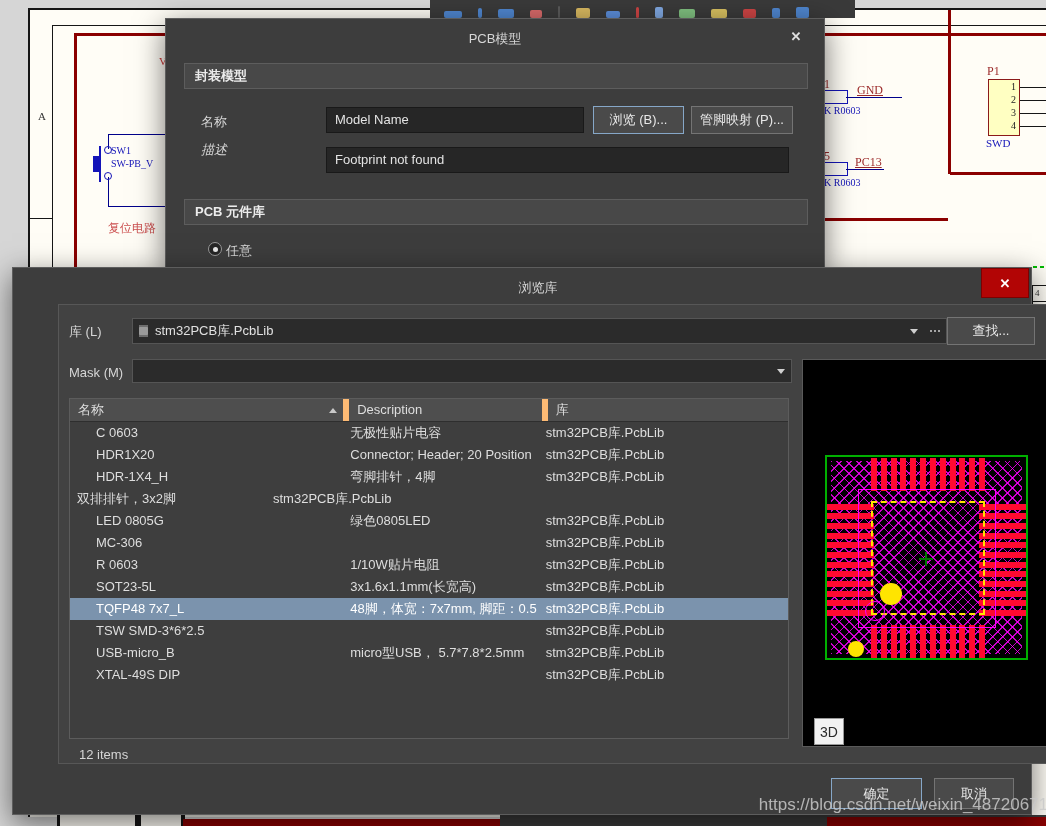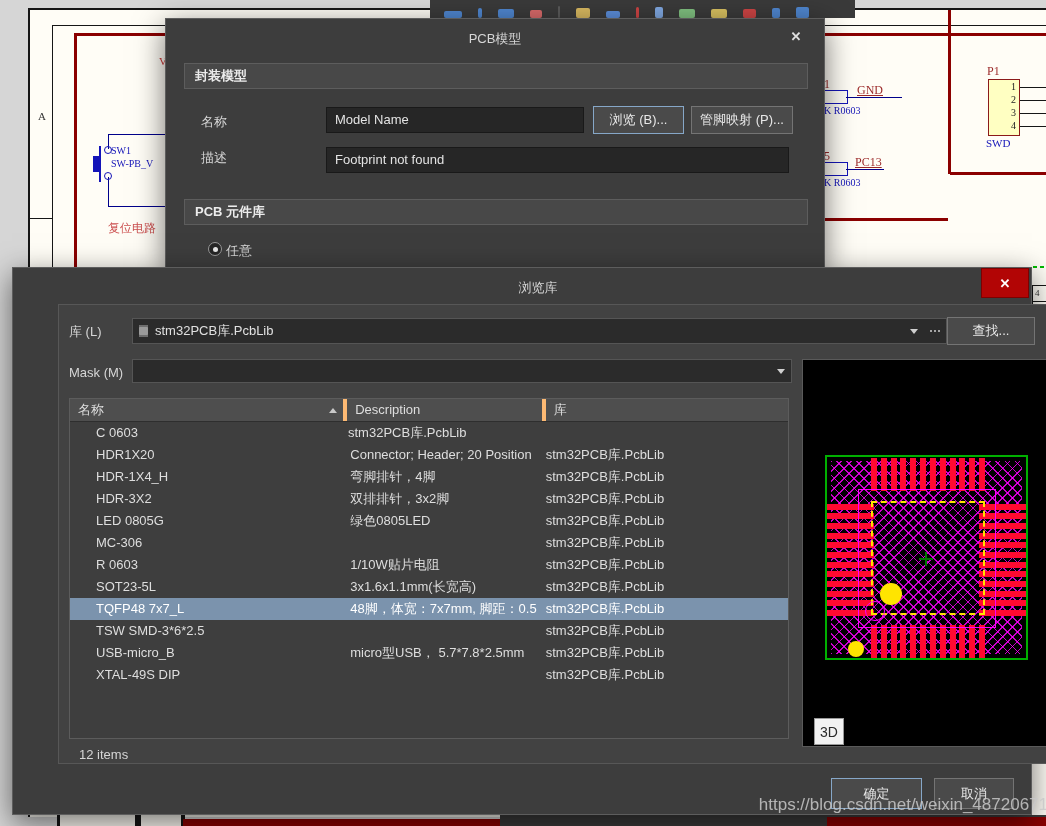--- a/index.html
+++ b/index.html
@@ -42,21 +42,21 @@
               border-top:5px solid #cfcfcf;}
   .dots3{display:flex;gap:2px;}
   .dots3 i{width:2px;height:2px;background:#cfcfcf;border-radius:50%;}
   .libicon{width:9px;height:12px;background:#9a9a9a;border-radius:1px;margin-right:7px;
            box-shadow:inset 0 2px 0 #6e6e6e, inset 0 -2px 0 #6e6e6e;}
   .panel{background:#424242;border:1px solid #575757;box-sizing:border-box;}
   
   .tbl{background:#3e3e3e;border:1px solid #5c5c5c;box-sizing:border-box;overflow:hidden;}
   .thead{background:#4e4e4e;border-bottom:1px solid #2e2e2e;color:#dedede;font-size:13px;display:flex;height:22px;line-height:22px;}
   .thead .hc{box-sizing:border-box;padding-left:8px;position:relative;white-space:nowrap;overflow:hidden;}
-  .thead .hc + .hc{border-left:4px solid #fdba74;}
+  .thead .hc + .hc{border-left:6px solid #fdba74;}
   .sortup{width:0;height:0;border-left:4px solid transparent;border-right:4px solid transparent;
           border-bottom:5px solid #c9c9c9;position:absolute;right:6px;top:9px;}
   .trow{display:flex;height:22px;line-height:22px;color:#dedede;font-size:13px;}
   .trow.selected{background:#7b93ad;color:#ffffff;}
   .trow .c{box-sizing:border-box;white-space:nowrap;overflow:hidden;}
   .c-name{width:274px;padding-left:26px;}
   .c-desc{width:199px;padding-left:7px;}
   .c-lib{width:247px;padding-left:4px;}
   
   .preview{background:#000;border:1px solid #5a5a5a;box-sizing:border-box;}
@@ -185,21 +185,21 @@
     <div class="abs dlg-title" style="top:11px;">PCB模型</div>
     <div class="abs closex" style="right:20px;top:10px;width:16px;">✕</div>
 
     <div class="abs bar" style="left:18px;top:44px;width:624px;height:26px;">封装模型</div>
 
     <div class="abs lbl" style="left:35px;top:94px;">名称</div>
     <div class="abs field" style="left:160px;top:88px;width:258px;height:26px;">Model Name</div>
     <div class="abs btn default" style="left:427px;top:87px;width:91px;height:28px;">浏览 (B)...</div>
     <div class="abs btn" style="left:525px;top:87px;width:102px;height:28px;">管脚映射 (P)...</div>
 
-    <div class="abs lbl" style="left:35px;top:130px;">描述</div>
+    <div class="abs lbl" style="left:35px;top:122px;font-style:italic;">描述</div>
     <div class="abs field" style="left:160px;top:128px;width:463px;height:26px;">Footprint not found</div>
 
     <div class="abs bar" style="left:18px;top:180px;width:624px;height:26px;">PCB 元件库</div>
 
     <span class="abs radio" style="left:42px;top:223px;">
         <i></i>
       </span>
     <div class="abs lbl" style="left:60px;top:223px;">任意</div>
   </div>
 
@@ -233,34 +233,34 @@
           <span class="hc" style="width:274px;">
             <span>名称</span>
             <span class="sortup"></span>
           </span>
           <span class="hc" style="width:199px;">Description</span>
           <span class="hc" style="width:247px;">库</span>
         </div>
         <div>
             <div class="trow">
             <span class="c c-name">C 0603</span>
+            <span class="c c-desc">无极性贴片电容</span>
             <span class="c c-lib">stm32PCB库.PcbLib</span>
           </div>
             <div class="trow">
             <span class="c c-name">HDR1X20</span>
             <span class="c c-desc">Connector; Header; 20 Position</span>
             <span class="c c-lib">stm32PCB库.PcbLib</span>
           </div>
             <div class="trow">
             <span class="c c-name">HDR-1X4_H</span>
             <span class="c c-desc">弯脚排针，4脚</span>
             <span class="c c-lib">stm32PCB库.PcbLib</span>
           </div>
             <div class="trow">
-            <span class="c c-name">HDR-3X2</span>
             <span class="c c-desc">双排排针，3x2脚</span>
             <span class="c c-lib">stm32PCB库.PcbLib</span>
           </div>
             <div class="trow">
             <span class="c c-name">LED 0805G</span>
             <span class="c c-desc">绿色0805LED</span>
             <span class="c c-lib">stm32PCB库.PcbLib</span>
           </div>
             <div class="trow">
             <span class="c c-name">MC-306</span>

